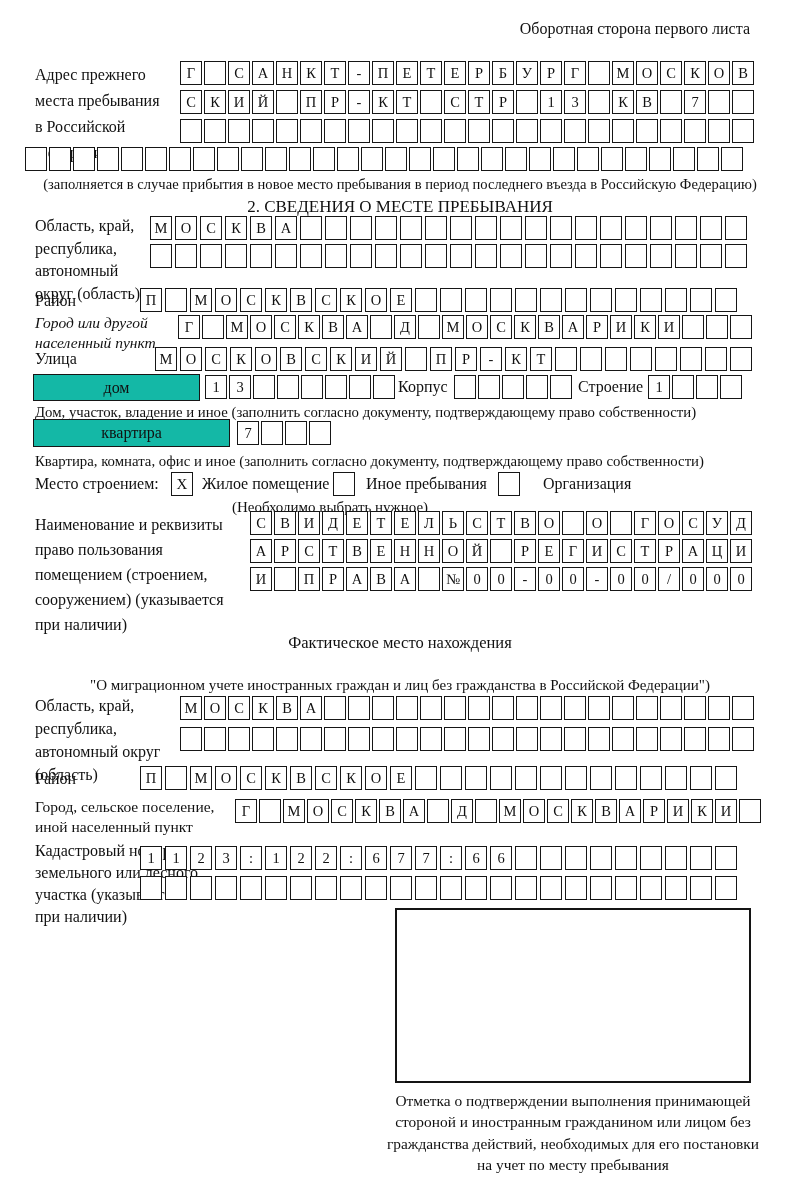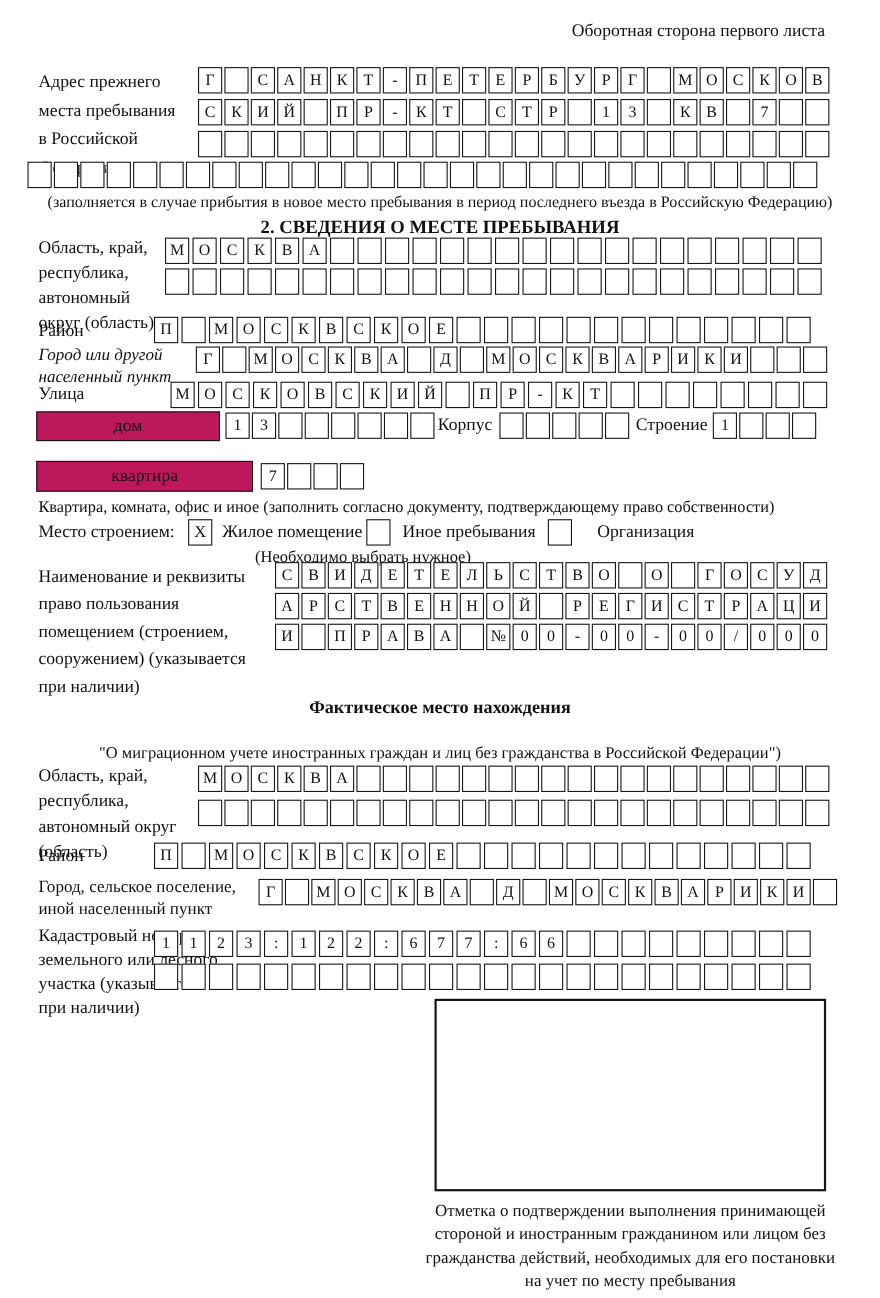--- a/index.html
+++ b/index.html
@@ -30,27 +30,27 @@
     border:1.6px solid #161616;
     display:flex;align-items:center;justify-content:center;
     font-size:15px;
   }
   .fieldbox{
     position:absolute;
     box-sizing:border-box;
     border:1.7px solid #161616;
     display:flex;align-items:center;justify-content:center;
     font-size:16px;
-    background:#be185d;
+    background:#14b8a6;
   }
   .lbl{position:absolute;font-size:16px;}
   .lbl div{white-space:nowrap;}
   .caption{position:absolute;font-size:15px;white-space:nowrap;}
   .center{left:0;width:800px;text-align:center;}
-  .bold{font-weight:bold;}
+  .bold{font-weight:normal;}
   .stampbox{
     position:absolute;
     box-sizing:border-box;
     border:2px solid #141414;
     background:#fff;
   }
 </style>
 </head>
 <body>
 
@@ -345,20 +345,21 @@
       <div class="cell"></div>
       <div class="cell"></div>
     </div>
   <div class="lbl" style="left:578px;top:378px;">Строение</div>
   <div class="boxrow" style="left:648px;top:375px;">
       <div class="cell">1</div>
       <div class="cell"></div>
       <div class="cell"></div>
       <div class="cell"></div>
     </div>
+  <div class="caption" style="left:35px;top:404px;font-size:14.8px;">Дом, участок, владение и иное (заполнить согласно документу, подтверждающему право собственности)</div>
 
   <div class="fieldbox" style="left:33px;top:419px;width:197px;height:28px;">
     <span>квартира</span>
   </div>
   <div class="boxrow" style="left:237px;top:421px;">
       <div class="cell">7</div>
       <div class="cell"></div>
       <div class="cell"></div>
       <div class="cell"></div>
     </div>

